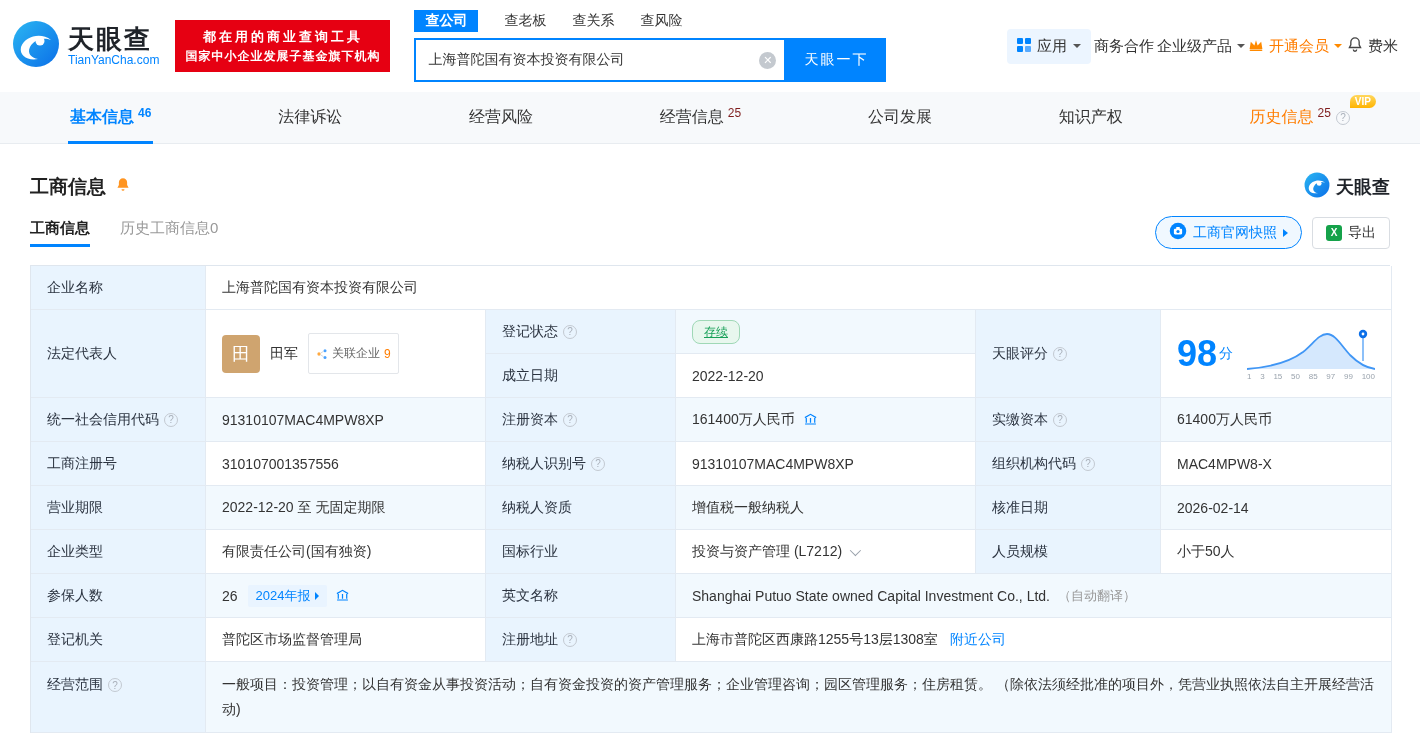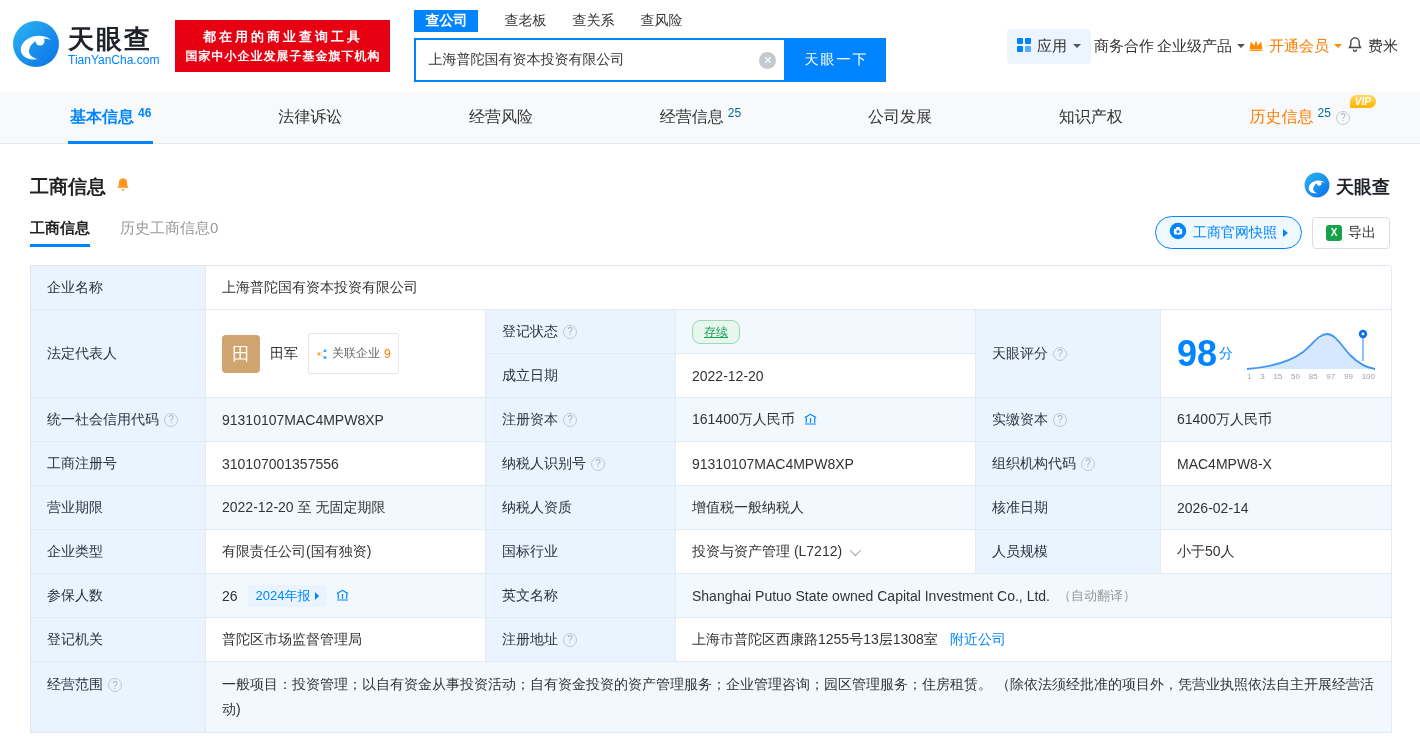--- a/index.html
+++ b/index.html
@@ -29,26 +29,26 @@
   .header-right { margin-left: auto; display: flex; align-items: center; gap: 3px; font-size: 15px; color: #333; white-space: nowrap; }
   .apps-chip { display: flex; align-items: center; gap: 6px; background: #ecf5ff; padding: 8px 10px; border-radius: 4px; cursor: pointer; }
   .caret { width: 0; height: 0; border: 4px solid transparent; border-top-color: #555; margin-top: 4px; display: inline-block; }
   .caret.orange { border-top-color: #ff8a00; }
   .hr-item { display: flex; align-items: center; gap: 5px; cursor: pointer; }
   .vip-link { color: #ff7d00; font-weight: 500; }
 
   
   .nav { height: 52px; background: #f7f9fb; border-bottom: 1px solid #e8ecf0; display: flex; align-items: stretch; justify-content: space-between; padding: 0 56px; }
   .nav-item { display: flex; align-items: center; position: relative; font-size: 16px; color: #333; padding: 0 14px; cursor: pointer; }
-  .nav-item .count { font-size: 12px; color: #0369a1; margin-left: 4px; transform: translateY(-5px); }
+  .nav-item .count { font-size: 12px; color: #7f1d1d; margin-left: 4px; transform: translateY(-5px); }
   .nav-item.active { color: #0084ff; font-weight: bold; }
   .nav-item.active .count { color: #0084ff; }
   .nav-item.active::after { content: ""; position: absolute; left: 12px; right: 12px; bottom: -1px; height: 3px; background: #0084ff; }
   .nav-item.history { color: #ff7d00; }
-  .vip-tag { position: absolute; top: 3px; right: -12px; background: linear-gradient(#ffd75e, #ffb400); color: #fff; font-size: 10px; font-style: italic; font-weight: bold; padding: 0 5px; border-radius: 7px 7px 7px 0; line-height: 13px; margin-left: 30px; }
+  .vip-tag { position: absolute; top: 3px; right: -12px; background: linear-gradient(#ffd75e, #ffb400); color: #fff; font-size: 10px; font-weight: bold; padding: 0 5px; border-radius: 7px 7px 7px 0; line-height: 13px; margin-left: 30px; }
   .help { width: 14px; height: 14px; border-radius: 50%; border: 1px solid #c3c9d1; color: #a9b0ba; font-size: 10px; display: inline-flex; align-items: center; justify-content: center; margin-left: 5px; flex: none; }
   .help::before { content: "?"; }
 
   
   .content { padding: 4px 30px 24px; }
   .section-head { display: flex; align-items: center; margin: 24px 0 6px; }
   .section-title { font-size: 19px; font-weight: bold; color: #222; margin-right: 8px; }
   .watermark { margin-left: auto; display: flex; align-items: center; gap: 6px; }
   .watermark-text { font-size: 18px; font-weight: bold; color: #1f2329; }
 

